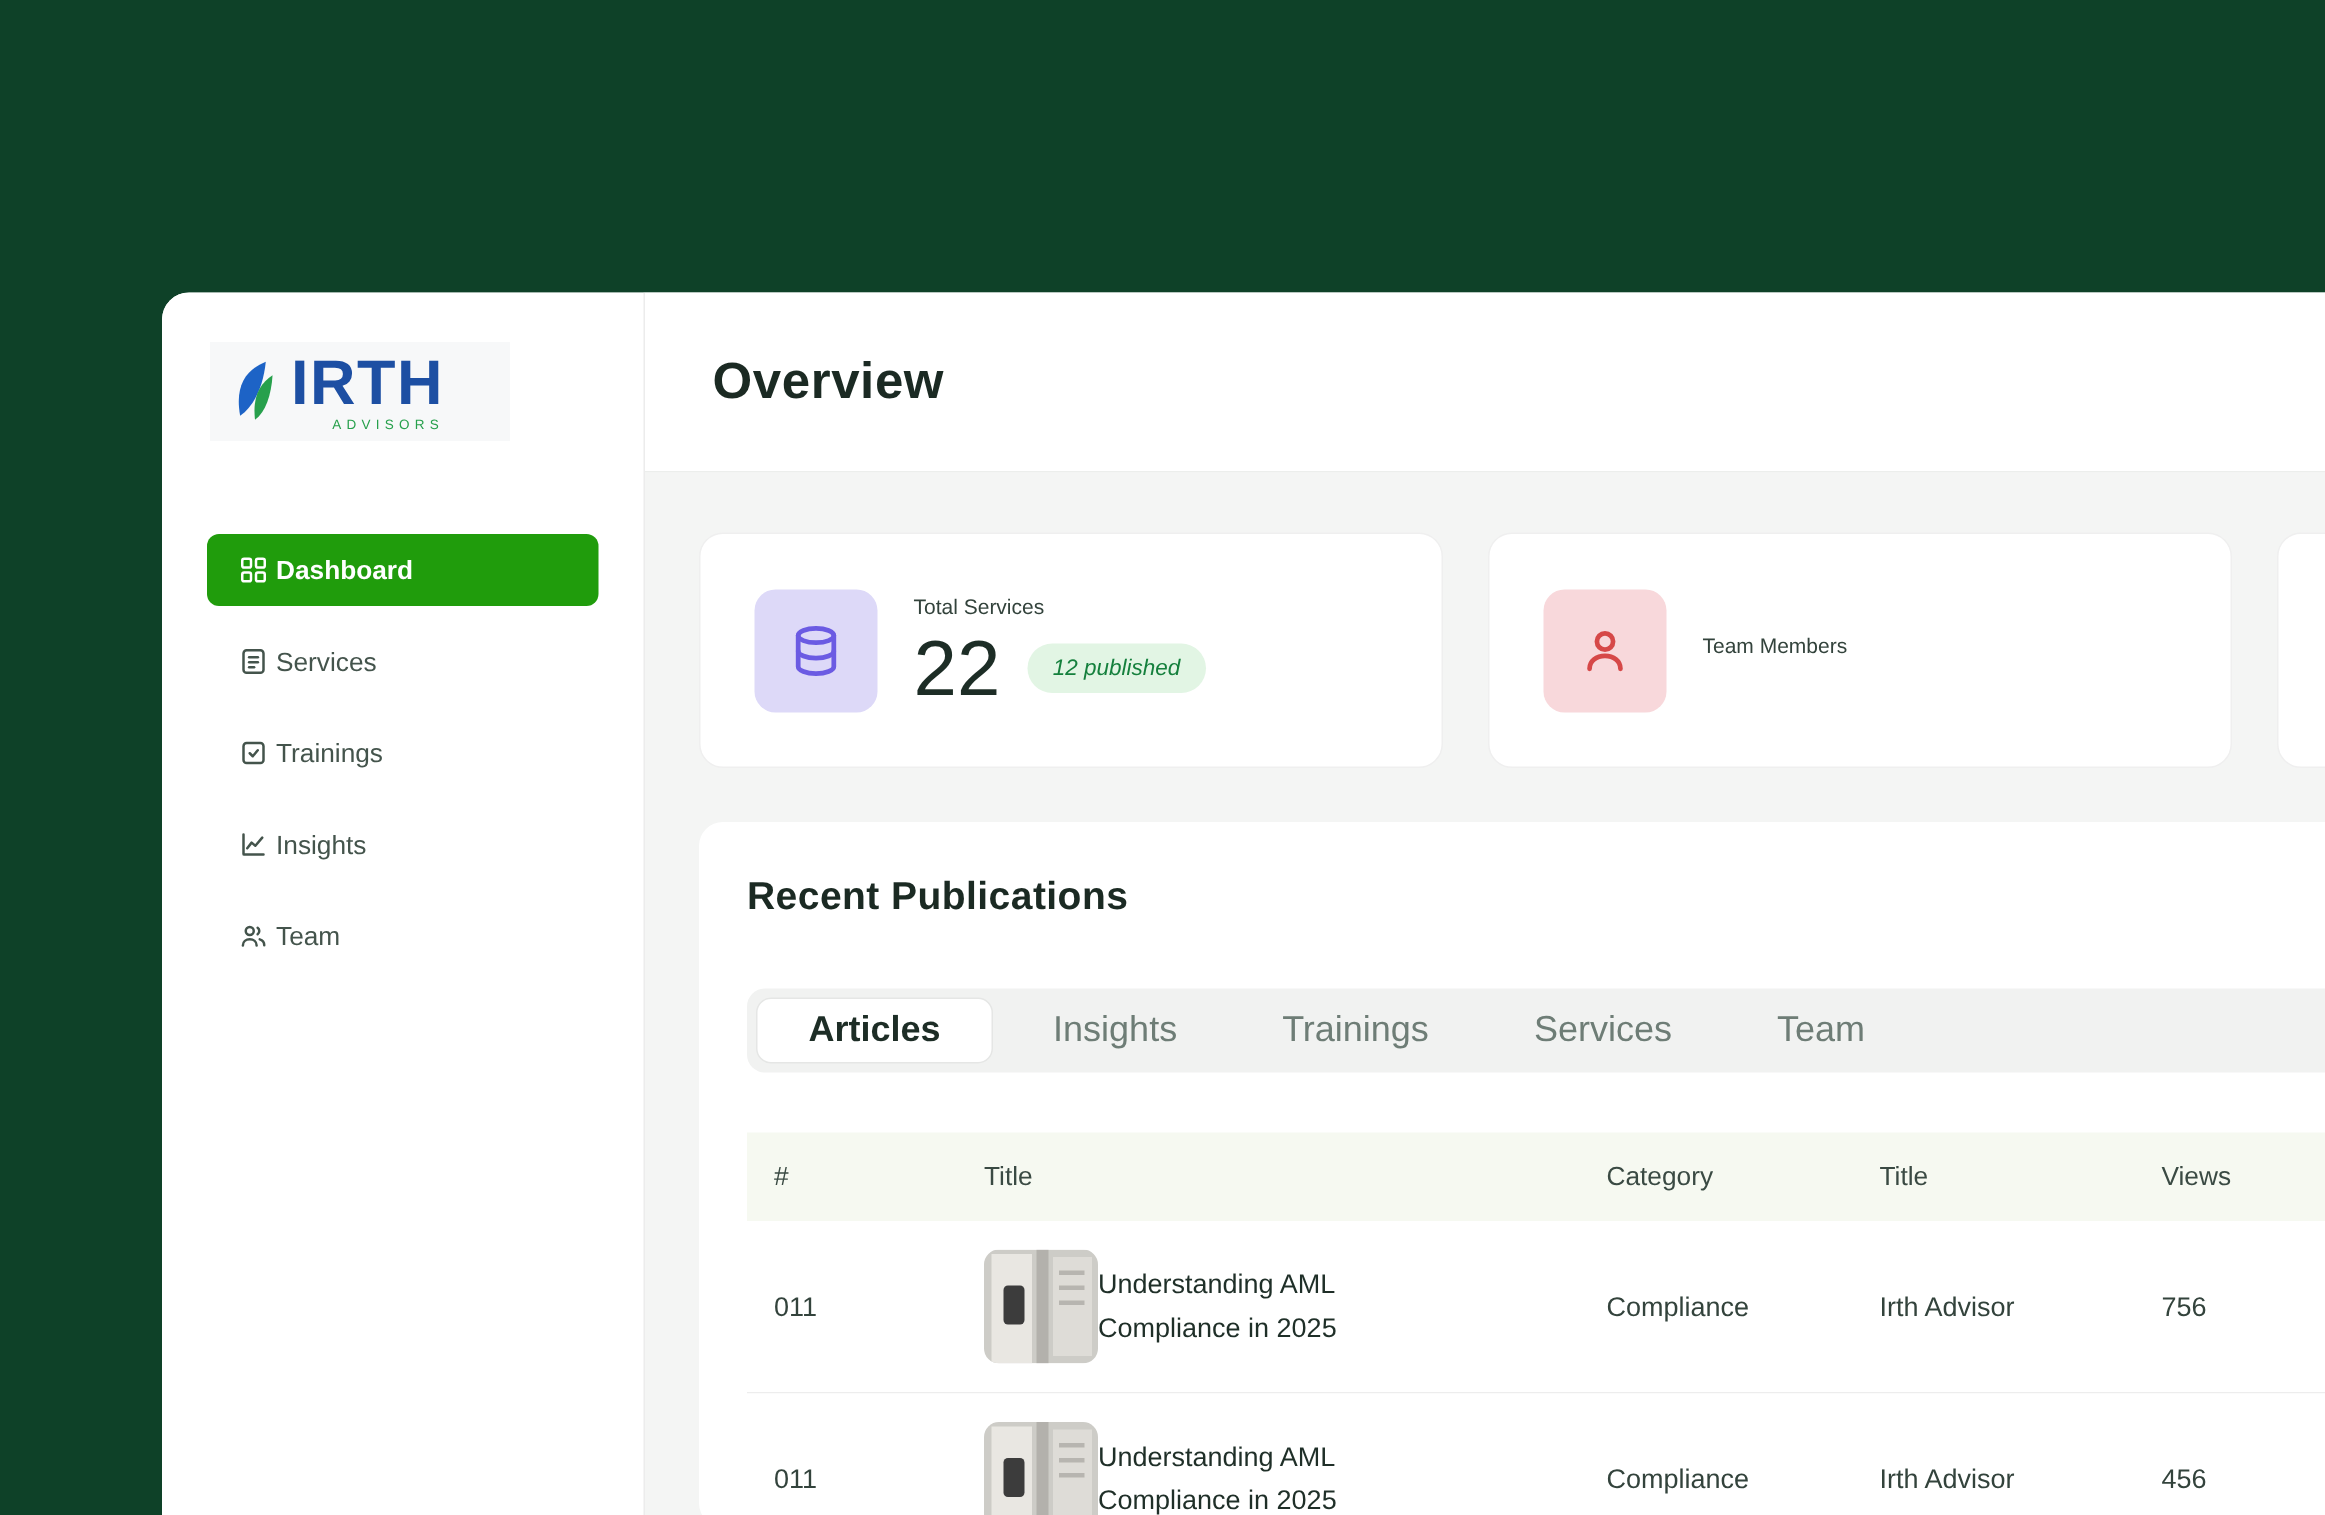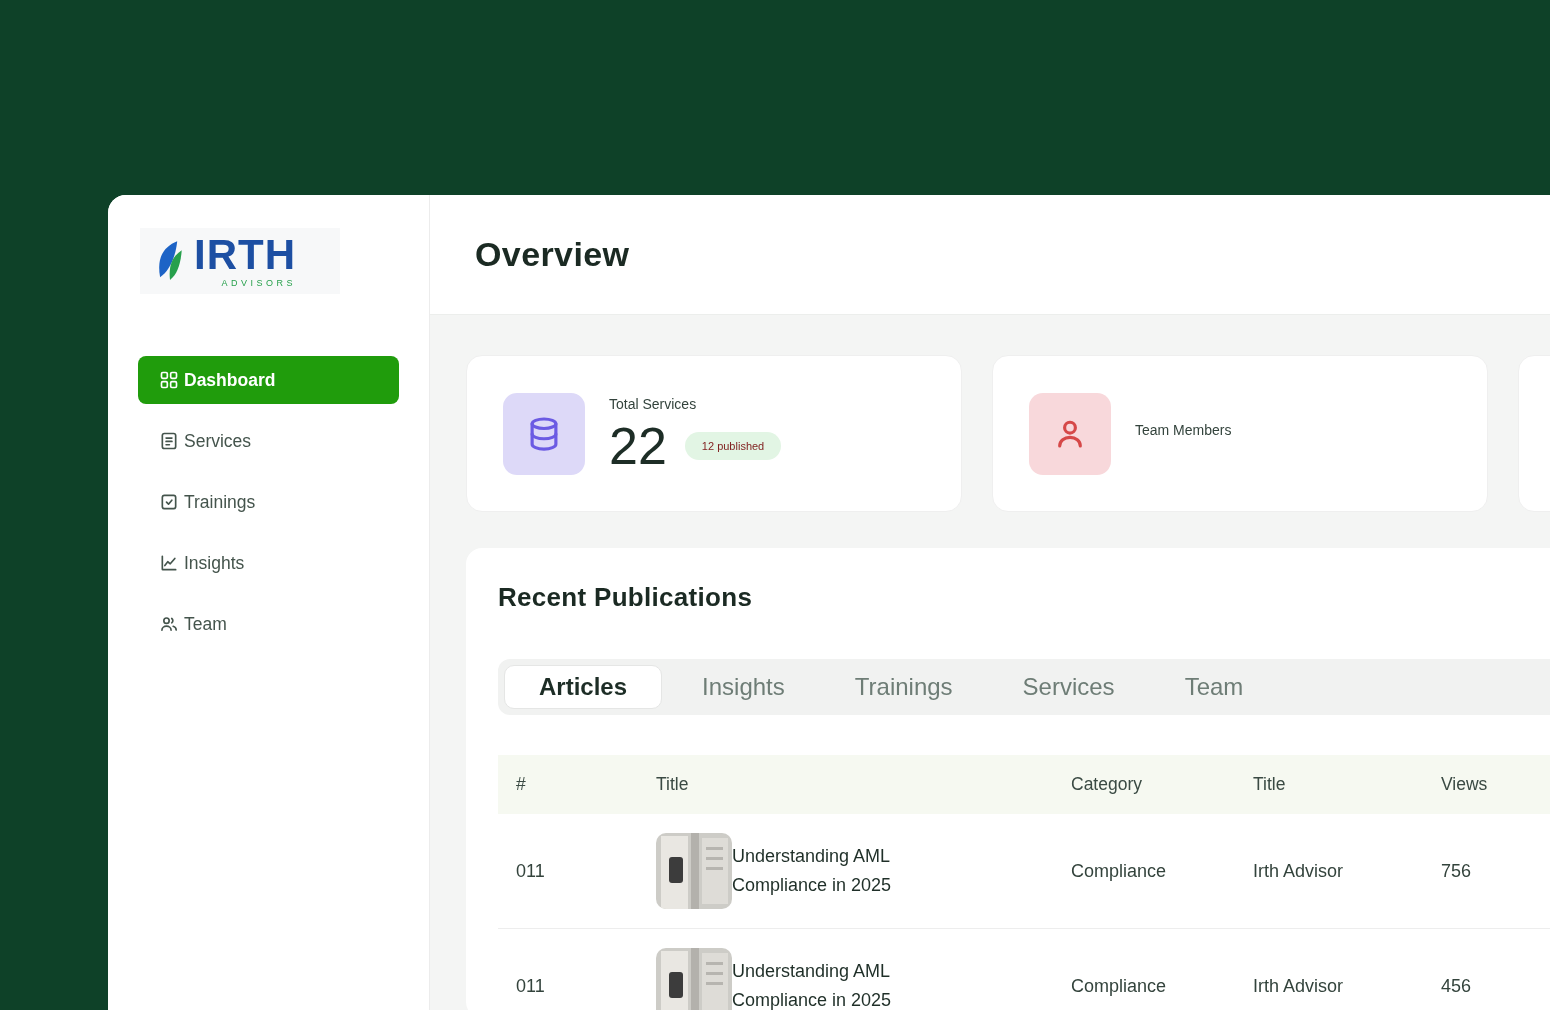--- a/index.html
+++ b/index.html
@@ -64,23 +64,23 @@
     width:82px; height:82px; border-radius:14px; flex:none;
     display:flex; align-items:center; justify-content:center;
   }
   .stat-icon svg { width:38px; height:38px; }
   .stat-icon.purple { background:#ddd9f8; color:#6b5be3; }
   .stat-icon.pink  { background:#f8d8db; color:#d64848; }
   .stat-label { font-size:14px; color:#33433c; margin-bottom:8px; }
   .stat-value-row { display:flex; align-items:center; gap:18px; }
   .stat-value { font-size:52px; font-weight:400; color:#1d2d26; line-height:1; }
   .stat-badge {
-    background:#e2f5e4; color:#7f1d1d;
-    font-size:11px; font-weight:500;
-    padding:8px 17px; border-radius:999px; white-space:nowrap;
+    background:#e2f5e4; color:#15803d;
+    font-size:15px; font-weight:500;
+    padding:8px 17px; border-radius:999px; white-space:nowrap;font-style:italic;
   }
   
   .publications {
     width:1260px; height:470px;
     margin-top:36px;
     background:#ffffff; border-radius:16px;
     padding:34px 0 0 32px;
   }
   .pub-title { font-size:26px; font-weight:700; color:#1b2a23; letter-spacing:0.3px; }
   .tabs {

